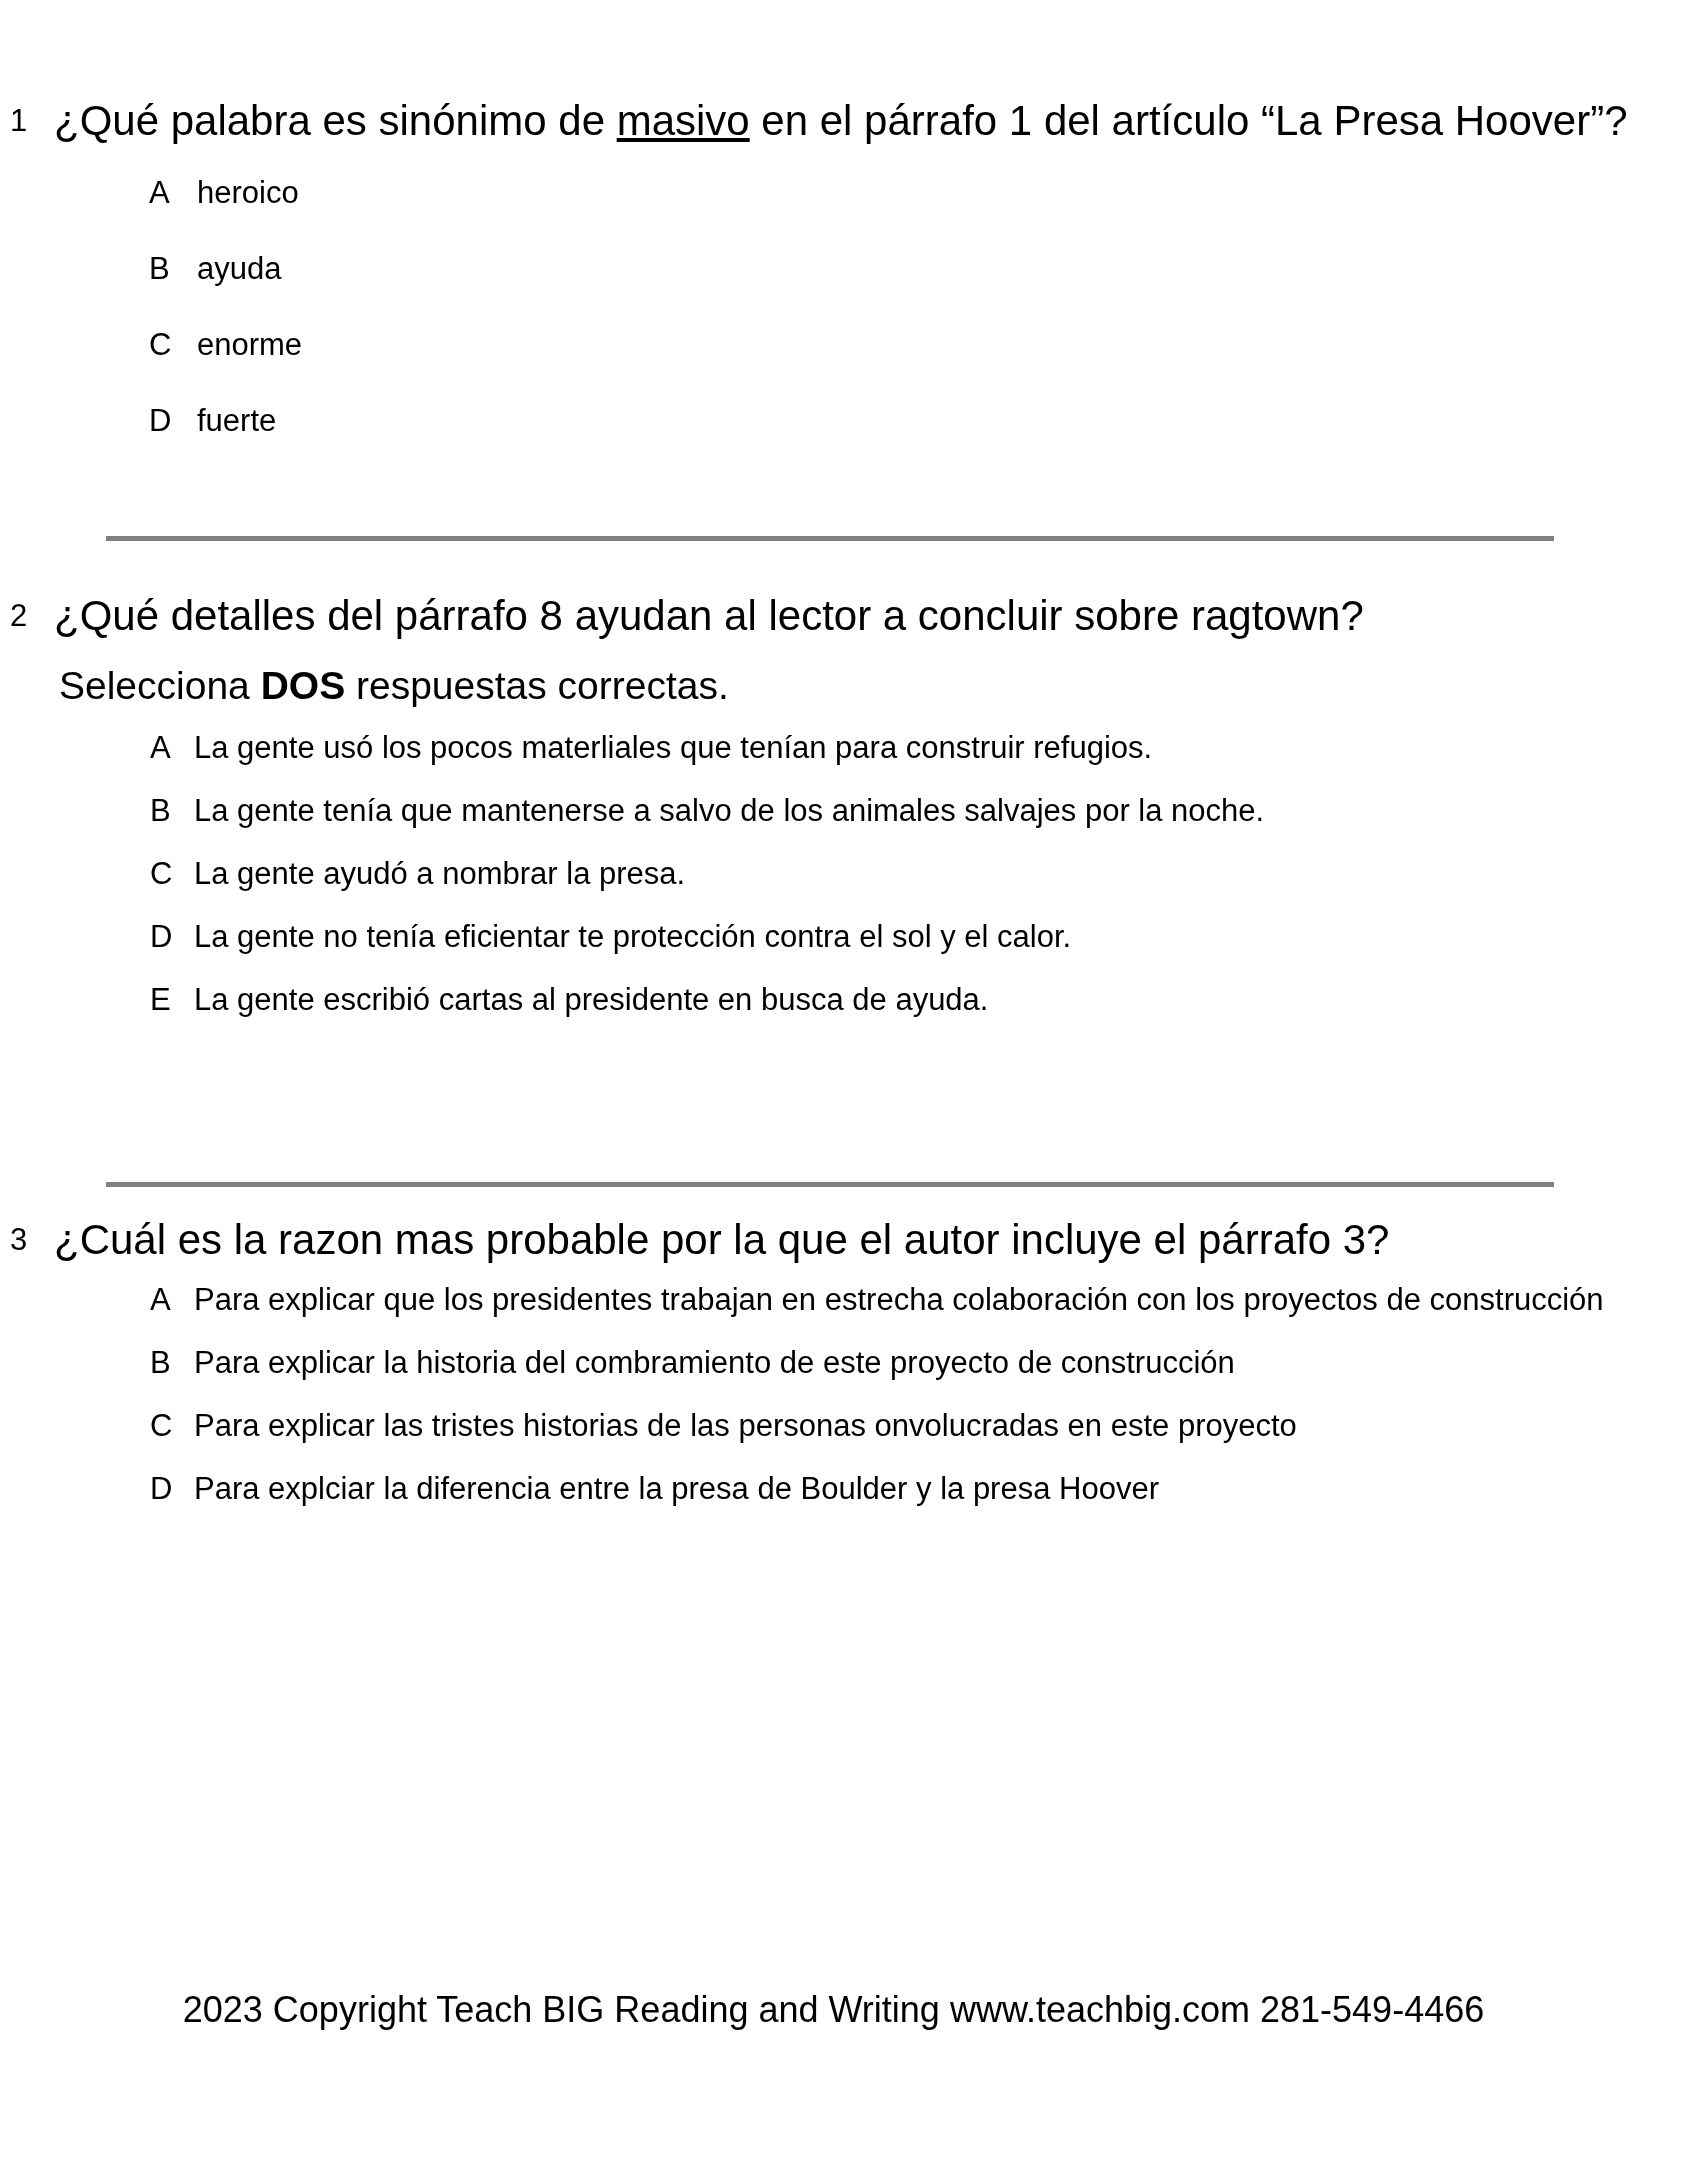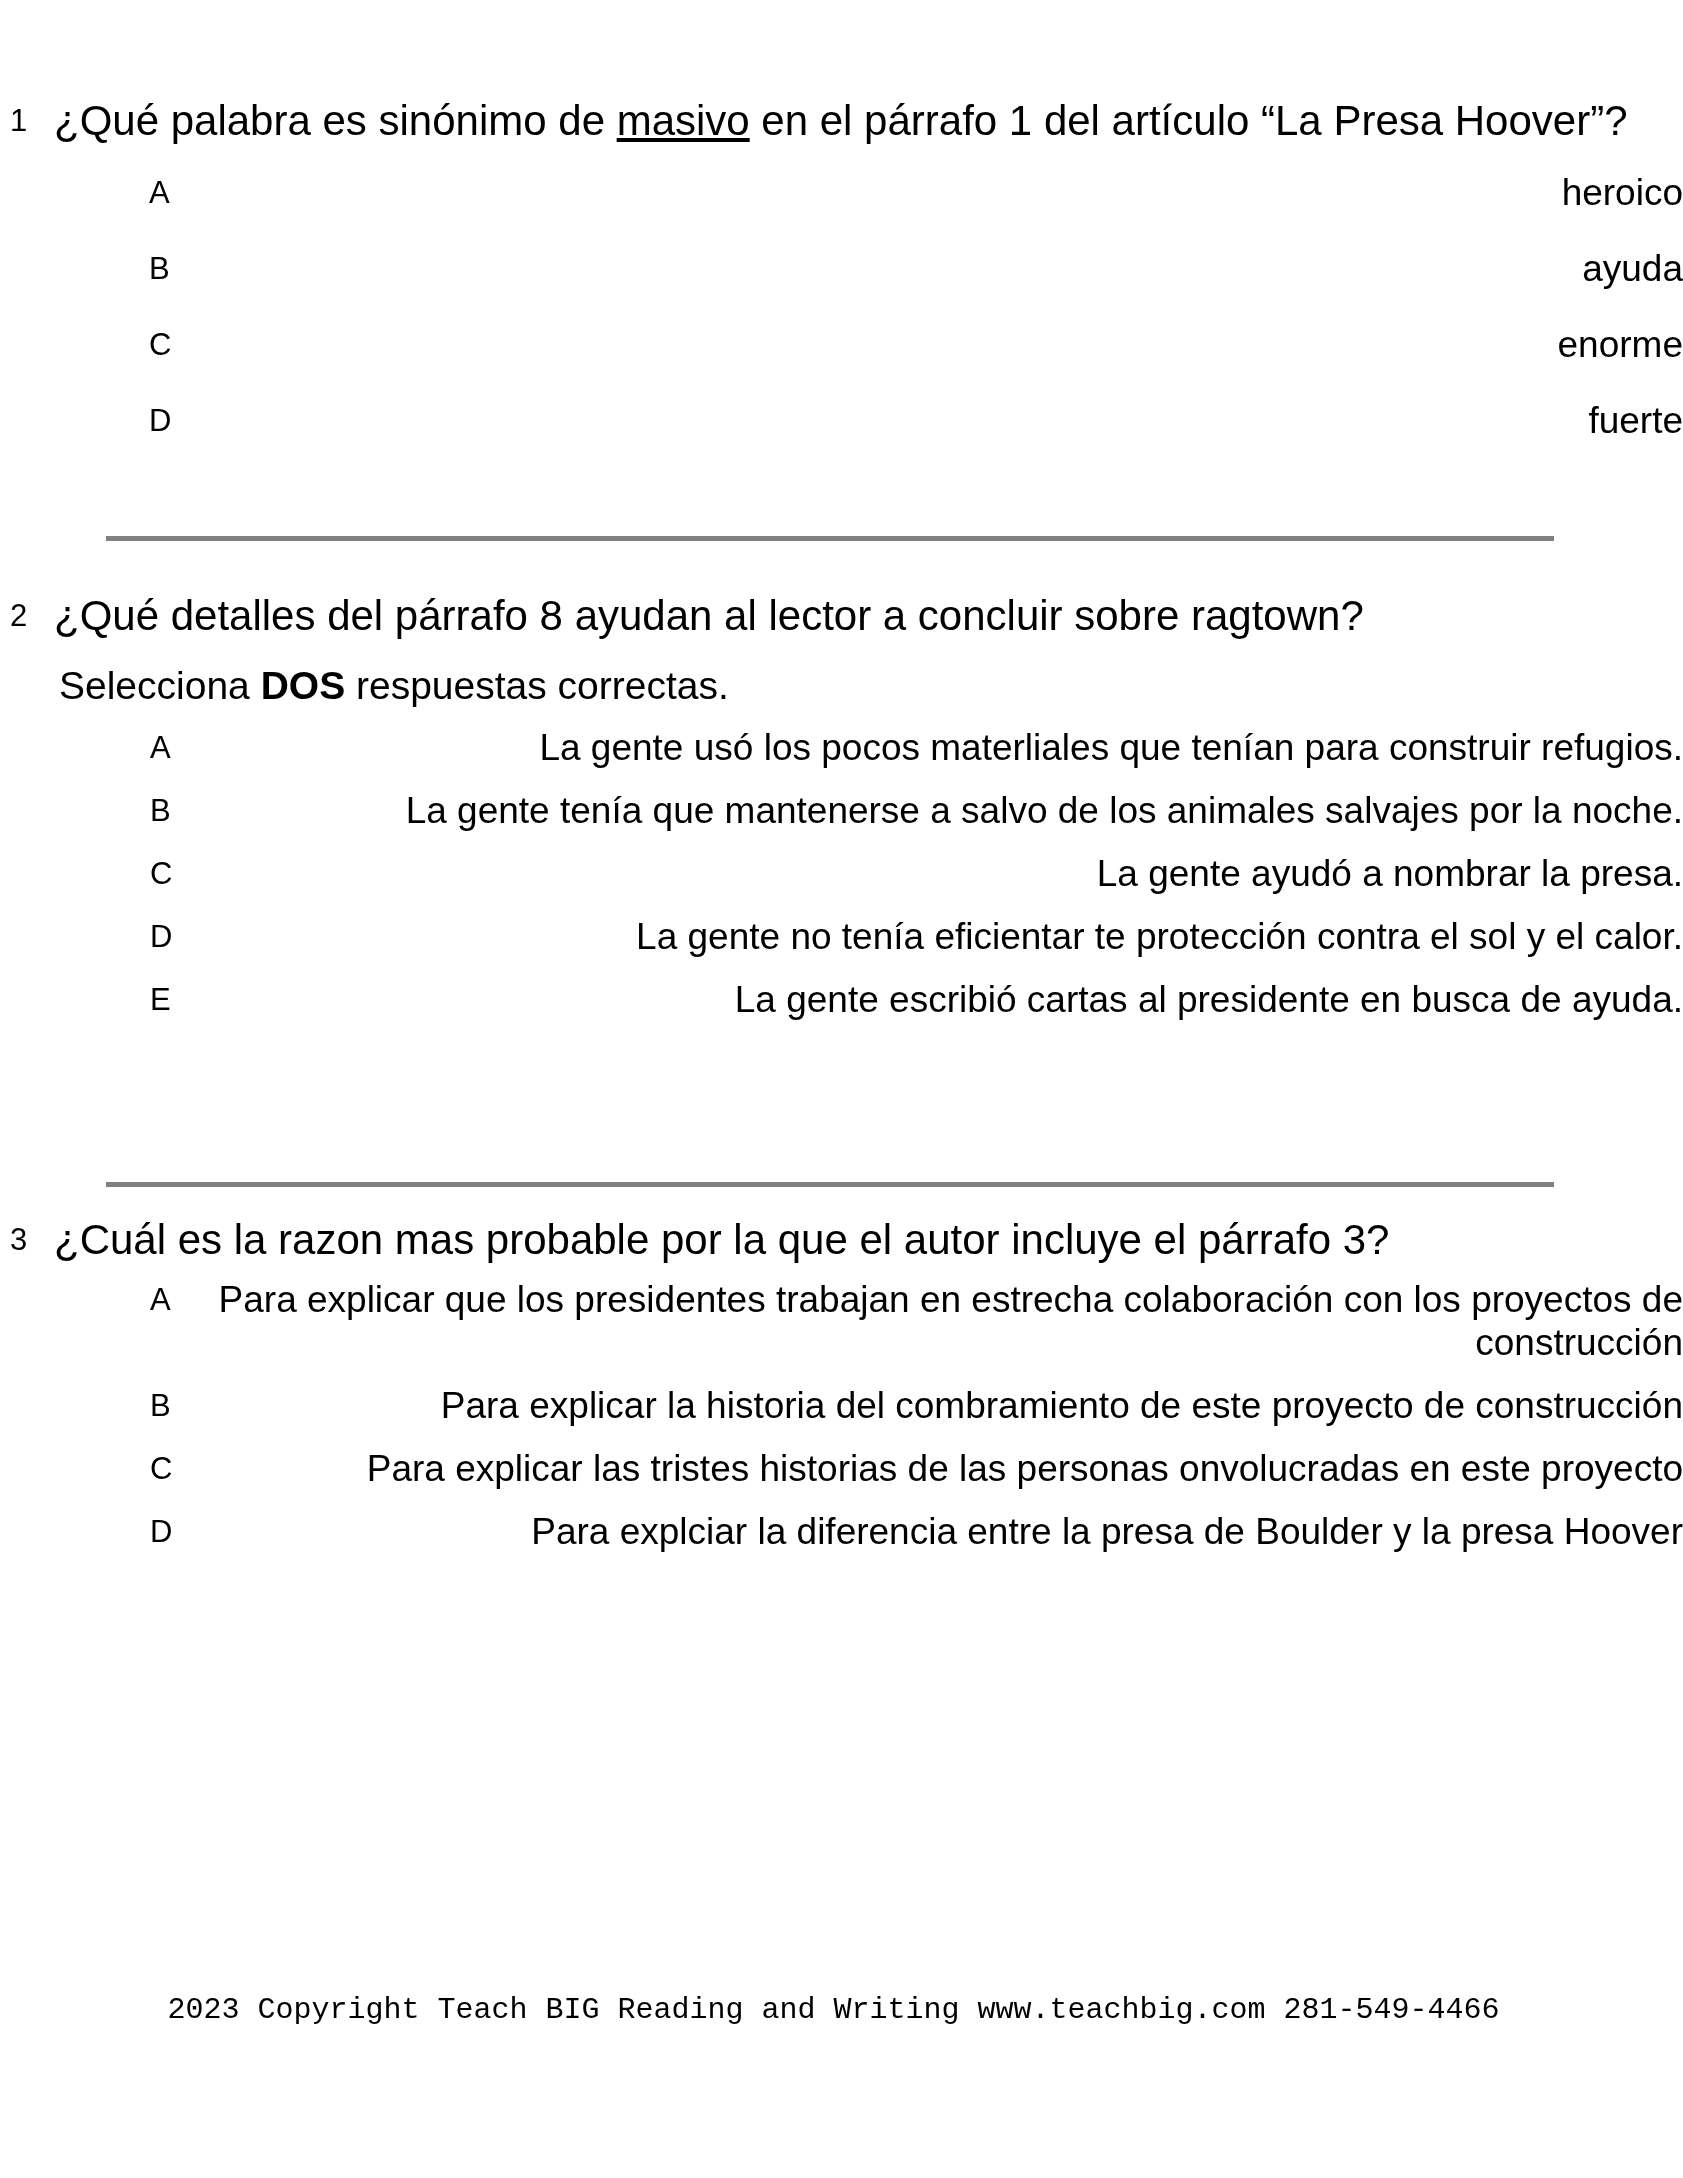--- a/index.html
+++ b/index.html
@@ -82,24 +82,23 @@
   .opt-letter {
     width: 40px;
     flex: 0 0 40px;
     font-size: 31px;
     line-height: 43px;
     text-align: left;
     box-sizing: border-box;
   }
 
   .opt-text {
-    font-size: 37px;
+    font-size: 31px;
     line-height: 43px;
     flex: 1 1 auto;
-    text-align: right;
   }
 
   
   .q1 .options { margin-top: 28px; margin-left: 149px; }
   .q1 .option-row { margin-bottom: 33px; }
   .q1 .opt-letter { width: 48px; flex: 0 0 48px; }
 
   .q2 .options { margin-top: 18px; margin-left: 150px; }
   .q2 .option-row { margin-bottom: 20px; }
   .q2 .opt-letter { width: 44px; flex: 0 0 44px; }
@@ -116,22 +115,22 @@
     margin-right: 129px;
   }
 
   
   .footer {
     position: absolute;
     left: 0;
     right: 16px;
     top: 1990px;
     text-align: center;
-    font-family: Liberation Mono, monospace;
-    font-size: 30px;
+    font-family: Liberation Sans, sans-serif;
+    font-size: 36px;
     line-height: 40px;
   }
 
   
   #block-q1 { position: absolute; left: 0; top: 99px; width: 1683px; }
   #divider-1 { position: absolute; left: 0; top: 536px; width: 1683px; }
   #block-q2 { position: absolute; left: 0; top: 594px; width: 1683px; }
   #divider-2 { position: absolute; left: 0; top: 1182px; width: 1683px; }
   #block-q3 { position: absolute; left: 0; top: 1218px; width: 1683px; }
 </style>

